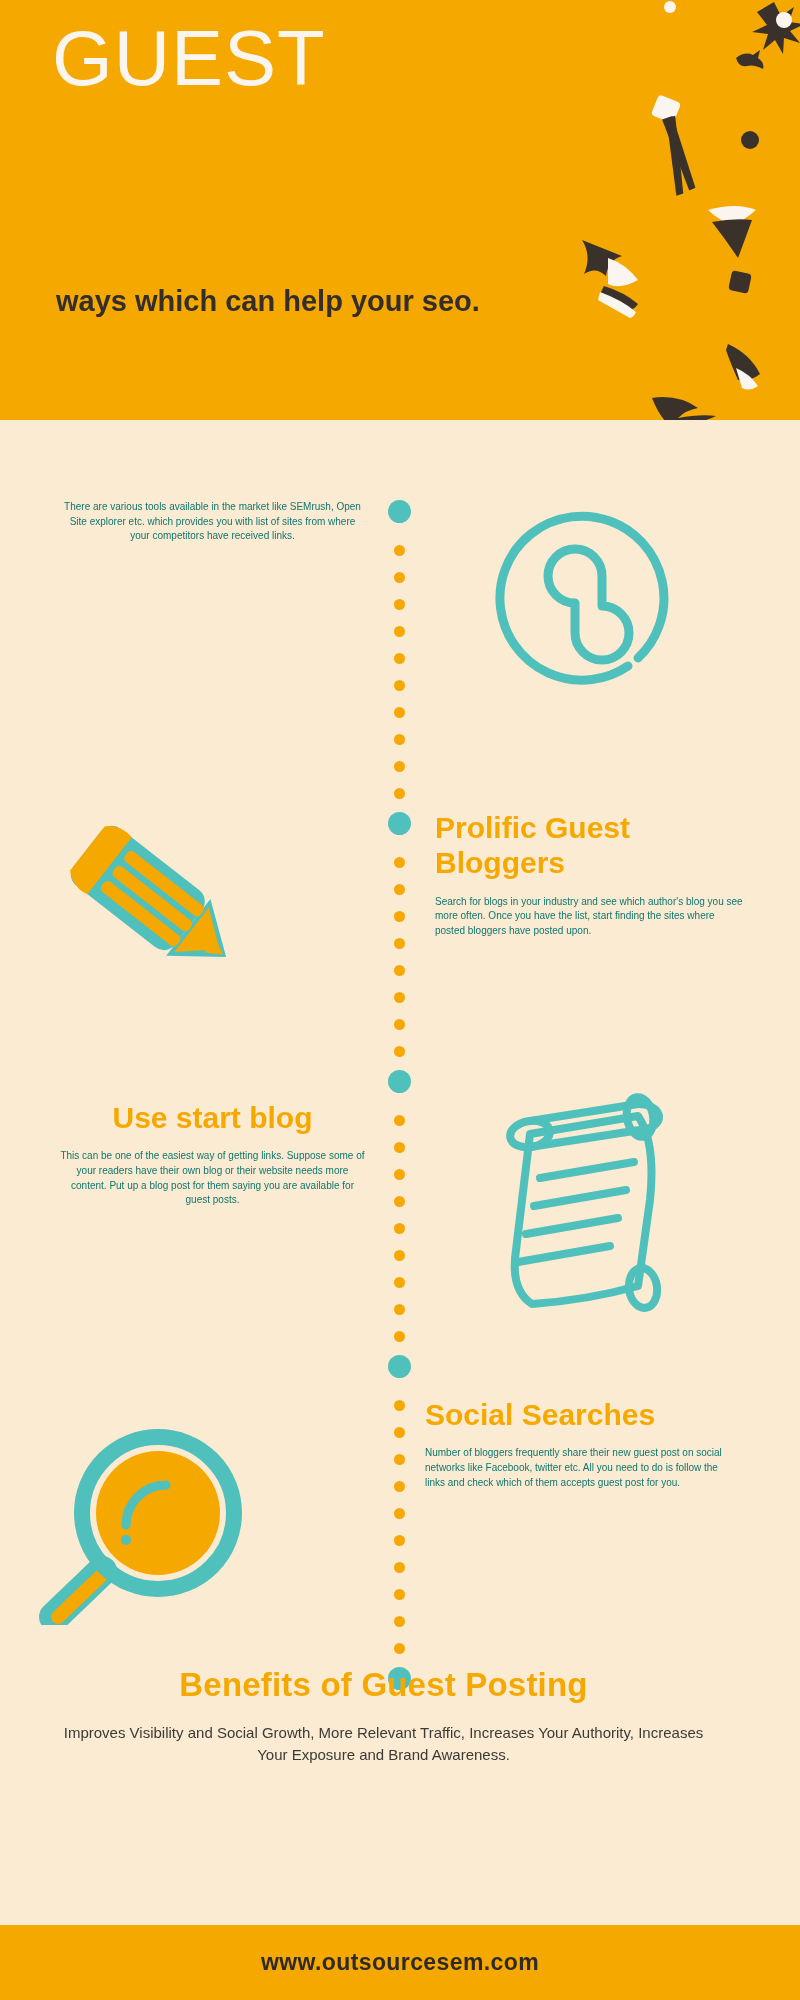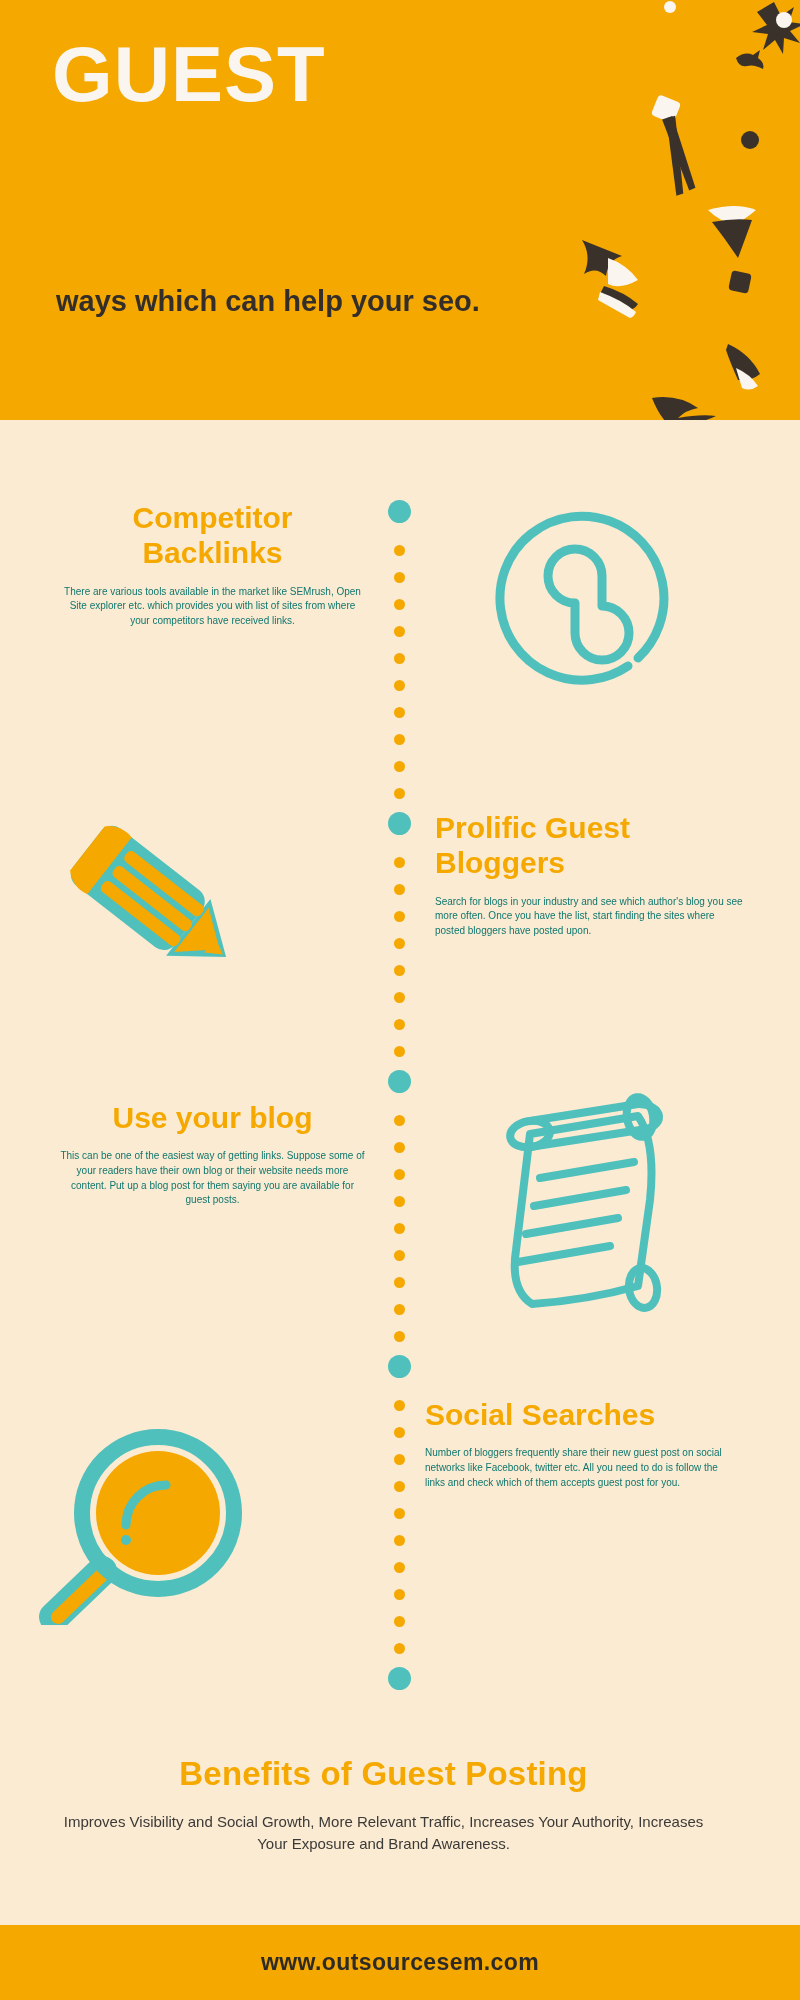--- a/index.html
+++ b/index.html
@@ -12,25 +12,25 @@
   .page { position: relative; width: 800px; height: 2000px; background: #FBEBD2; }
 
   
   .header {
     position: absolute; left: 0; top: 0;
     width: 800px; height: 420px;
     background: #F5A800;
     overflow: hidden;
   }
   .header-title {
-    position: absolute; left: 52px; top: 36px;
+    position: absolute; left: 52px; top: 20px;
     width: 620px;
     color: #FAF5EF;
     font-size: 78px;
-    font-weight: bold;
+    font-weight: normal;
     line-height: 0.98;
     letter-spacing: 1px;
   }
   .header-title .l2 { display: block; }
   .header-sub {
     position: absolute; left: 56px; top: 283px;
     width: 430px;
     color: #332E2A;
     font-size: 29px;
     font-weight: bold;
@@ -64,21 +64,21 @@
   .sec-body {
     color: #0f766e;
     font-size: 10px;
     line-height: 1.47;
   }
   .align-left  { text-align: left; }
   .align-center{ text-align: center; }
 
   
   .benefits {
-    position: absolute; left: 0; top: 1755px; width: 767px; text-align: center;
+    position: absolute; left: 0; top: 1666px; width: 767px; text-align: center;
   }
   .benefits-title {
     color: #F5A800; font-size: 33px; font-weight: bold; letter-spacing: 0.2px;
   }
   .benefits-text {
     margin: 18px auto 15px; width: 660px;
     color: #3C3A38; font-size: 15px; line-height: 1.48;
   }
   .urlbar {
     position: absolute; left: 0; top: 1925px; width: 800px; height: 75px;
@@ -181,21 +181,20 @@
     <span class="tl-dot-sm" style="top:1035px"></span>
     <span class="tl-dot-sm" style="top:1062px"></span>
     <span class="tl-dot-sm" style="top:1089px"></span>
     <span class="tl-dot-sm" style="top:1116px"></span>
     <span class="tl-dot-sm" style="top:1143px"></span>
     <span class="tl-dot-lg" style="top:1167px"></span>
   </div>
 
   <div class="section" style="top:480px">
     <div class="col-text align-center" style="left:60px; top:20px; width:305px">
-      <div class="sec-title">Competitor Backlinks</div>
       <div class="sec-body">There are various tools available in the market like SEMrush, Open Site explorer etc. which provides you with list of sites from where your competitors have received links.</div>
     </div>
     <div class="col-icon" style="left:470px; top:10px">
       <svg width="210" height="210" viewBox="0 0 210 210">
         <path d="M168 168 A 82 82 0 1 0 158 176" fill="none" stroke="#4FC0BC" stroke-width="9" stroke-linecap="round"></path>
         <path d="M105 113
                  A 27 27 0 1 1 132 86
                  L 132 116
                  A 27 27 0 1 1 105 143
                  L 105 113 Z" fill="none" stroke="#4FC0BC" stroke-width="9" stroke-linecap="round" stroke-linejoin="round"></path>
@@ -223,21 +222,21 @@
       </svg>
     </div>
     <div class="col-text align-left" style="left:435px; top:20px; width:310px">
       <div class="sec-title">Prolific Guest Bloggers</div>
       <div class="sec-body">Search for blogs in your industry and see which author's blog you see more often. Once you have the list, start finding the sites where posted bloggers have posted upon.</div>
     </div>
   </div>
 
   <div class="section" style="top:1080px">
     <div class="col-text align-center" style="left:60px; top:20px; width:305px">
-      <div class="sec-title">Use your blog</div>
+      <div class="sec-title">Use start blog</div>
       <div class="sec-body">This can be one of the easiest way of getting links. Suppose some of your readers have their own blog or their website needs more content. Put up a blog post for them saying you are available for guest posts.</div>
     </div>
     <div class="col-icon" style="left:468px; top:10px">
       <svg width="220" height="230" viewBox="0 0 220 230">
         <g fill="none" stroke="#4FC0BC" stroke-width="8" stroke-linecap="round" stroke-linejoin="round">
 
           <path d="M62 44 L170 26 Q188 52 182 110 L170 196 Q120 210 64 214 Q42 200 48 160 Z"></path>
 
           <ellipse cx="62" cy="44" rx="20" ry="13" transform="rotate(-10 62 44)"></ellipse>
           <path d="M62 31 L170 14 A20 13 0 0 1 172 40 L62 57"></path>

